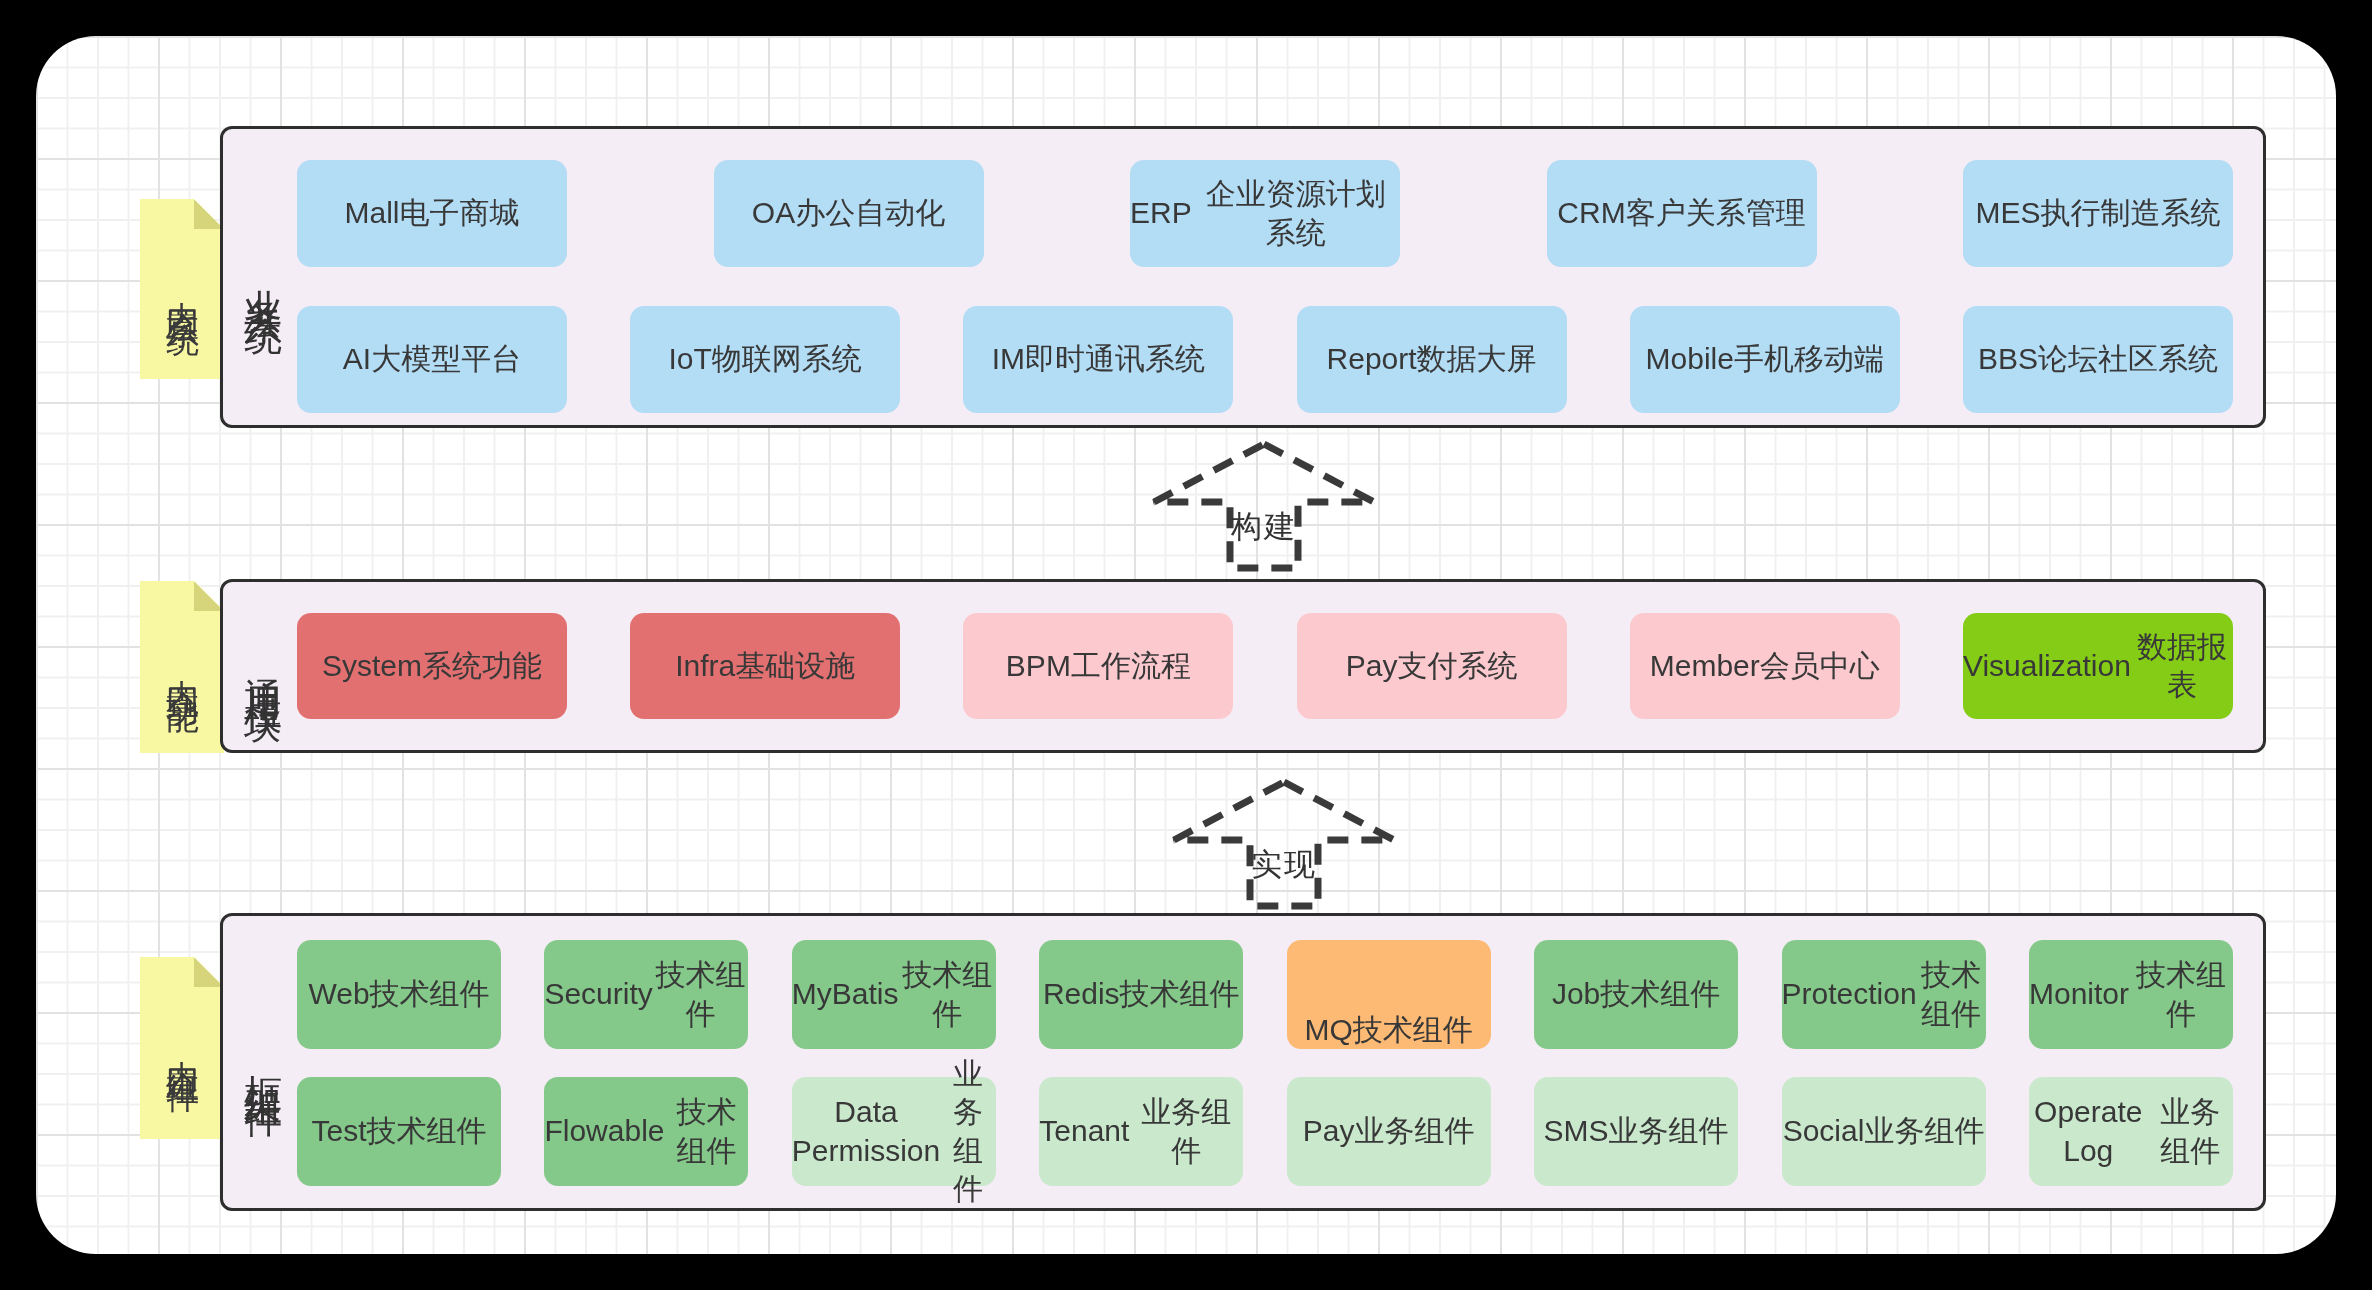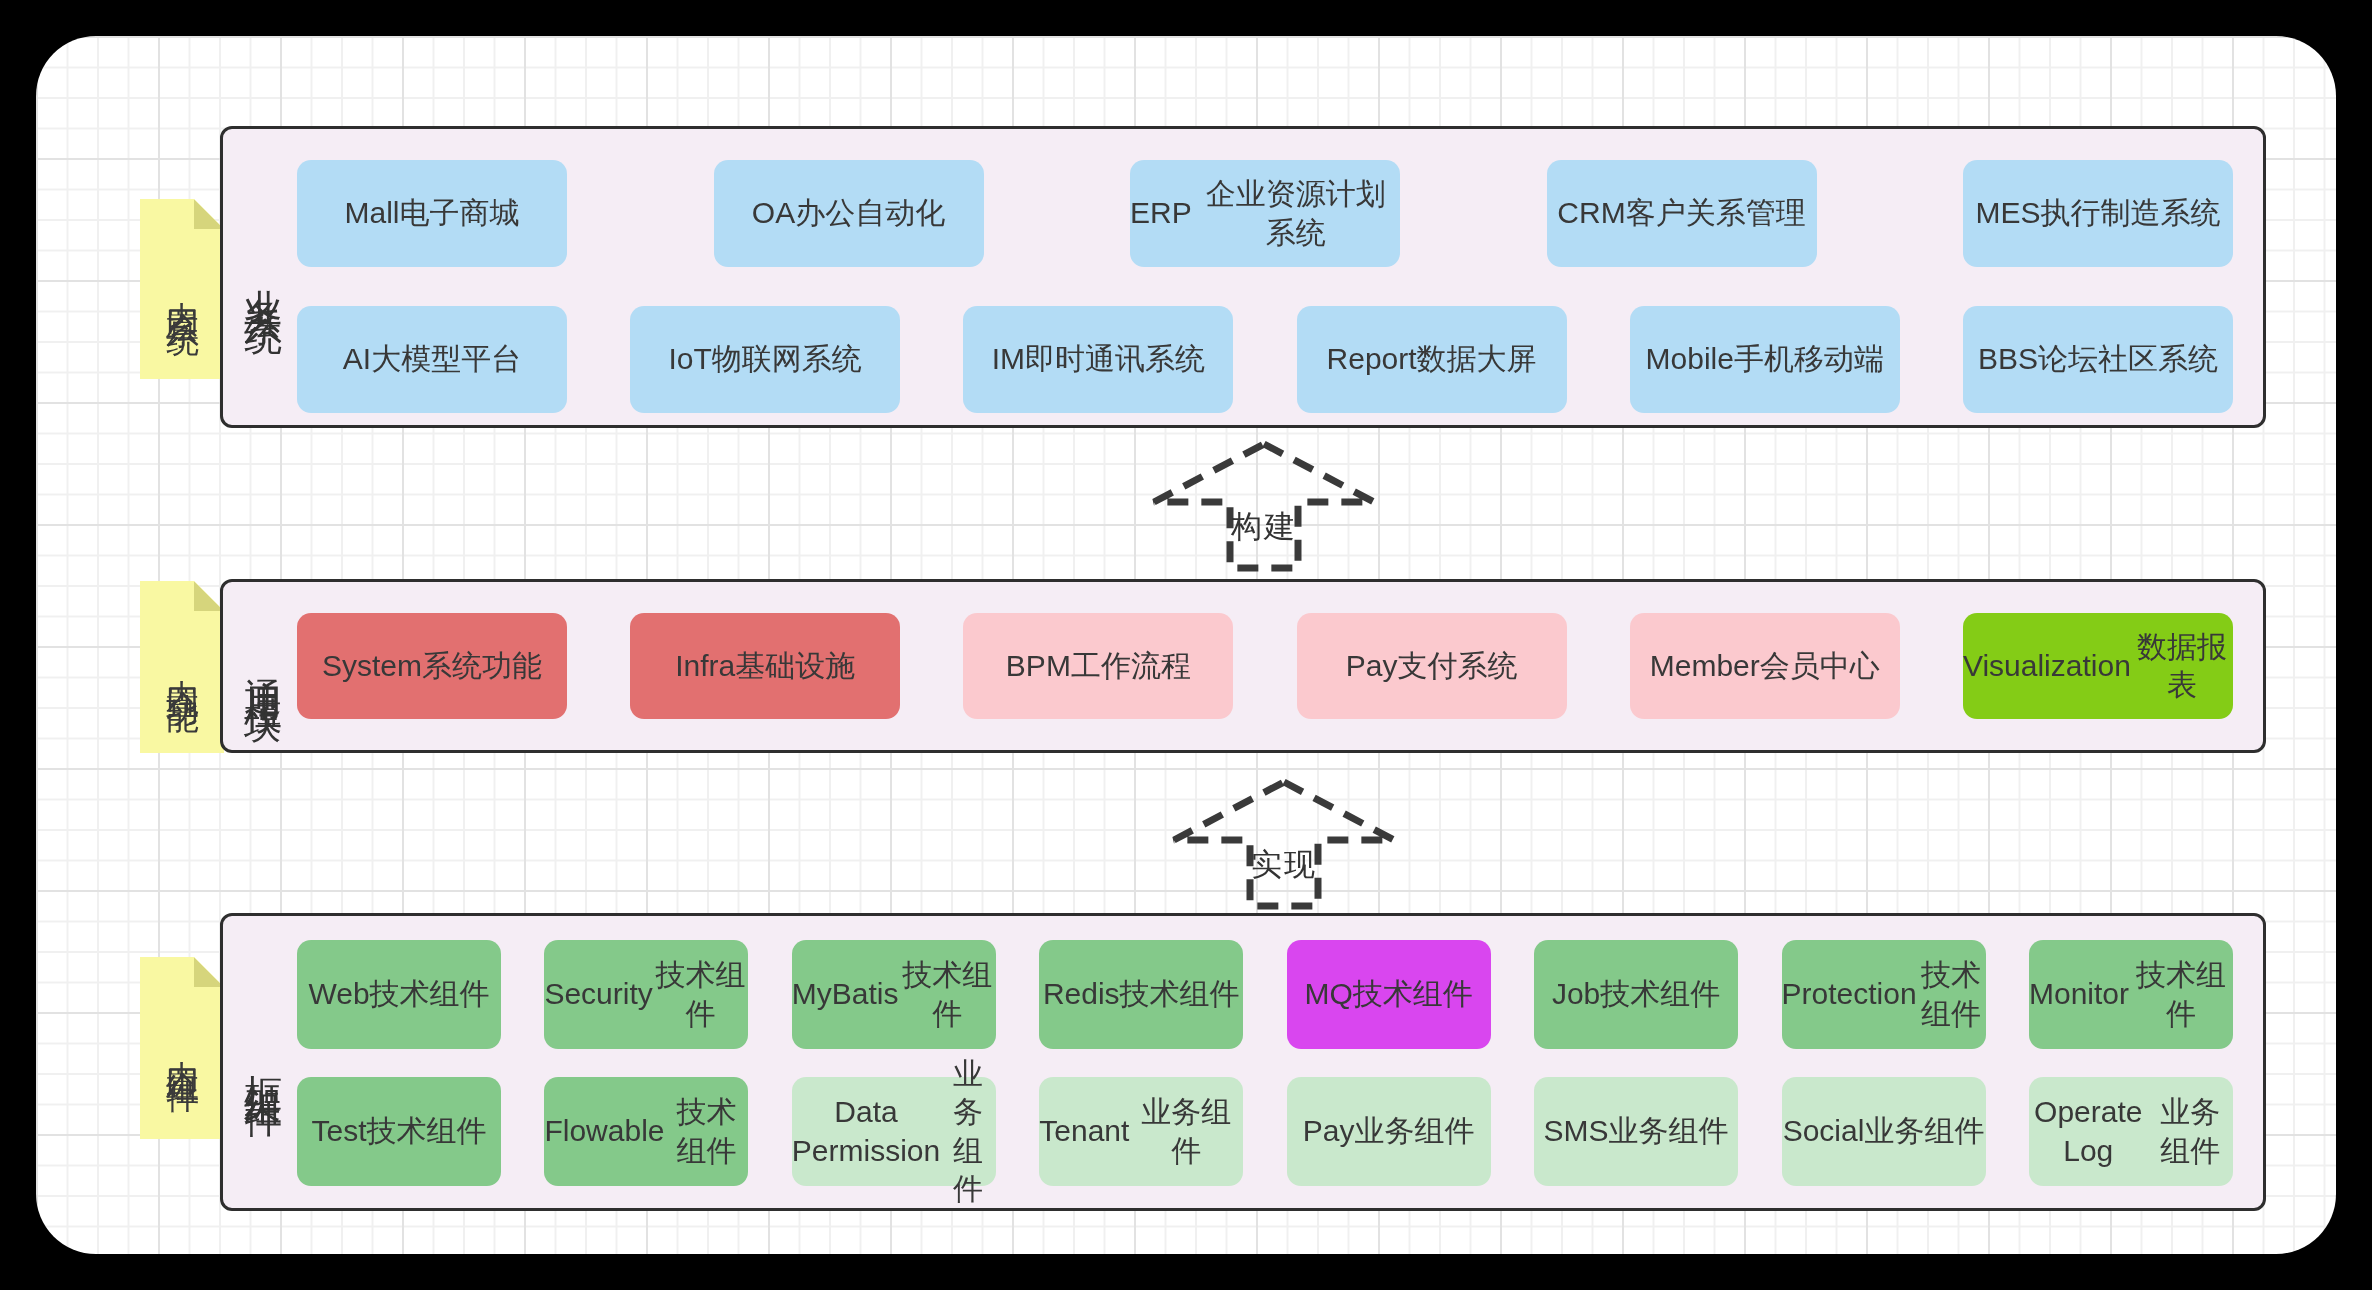--- a/index.html
+++ b/index.html
@@ -189,21 +189,21 @@
             <div>技术组件</div>
           </div>
           <div class="box" style="background: rgb(132, 201, 138);">
             <div>MyBatis</div>
             <div>技术组件</div>
           </div>
           <div class="box" style="background: rgb(132, 201, 138);">
             <div>Redis</div>
             <div>技术组件</div>
           </div>
-          <div class="box" style="background: #d946ef;">
+          <div class="box" style="background: #fdba74; align-items: flex-end;">
             <div>MQ</div>
             <div>技术组件</div>
           </div>
           <div class="box" style="background: rgb(132, 201, 138);">
             <div>Job</div>
             <div>技术组件</div>
           </div>
           <div class="box" style="background: rgb(132, 201, 138);">
             <div>Protection</div>
             <div>技术组件</div>

